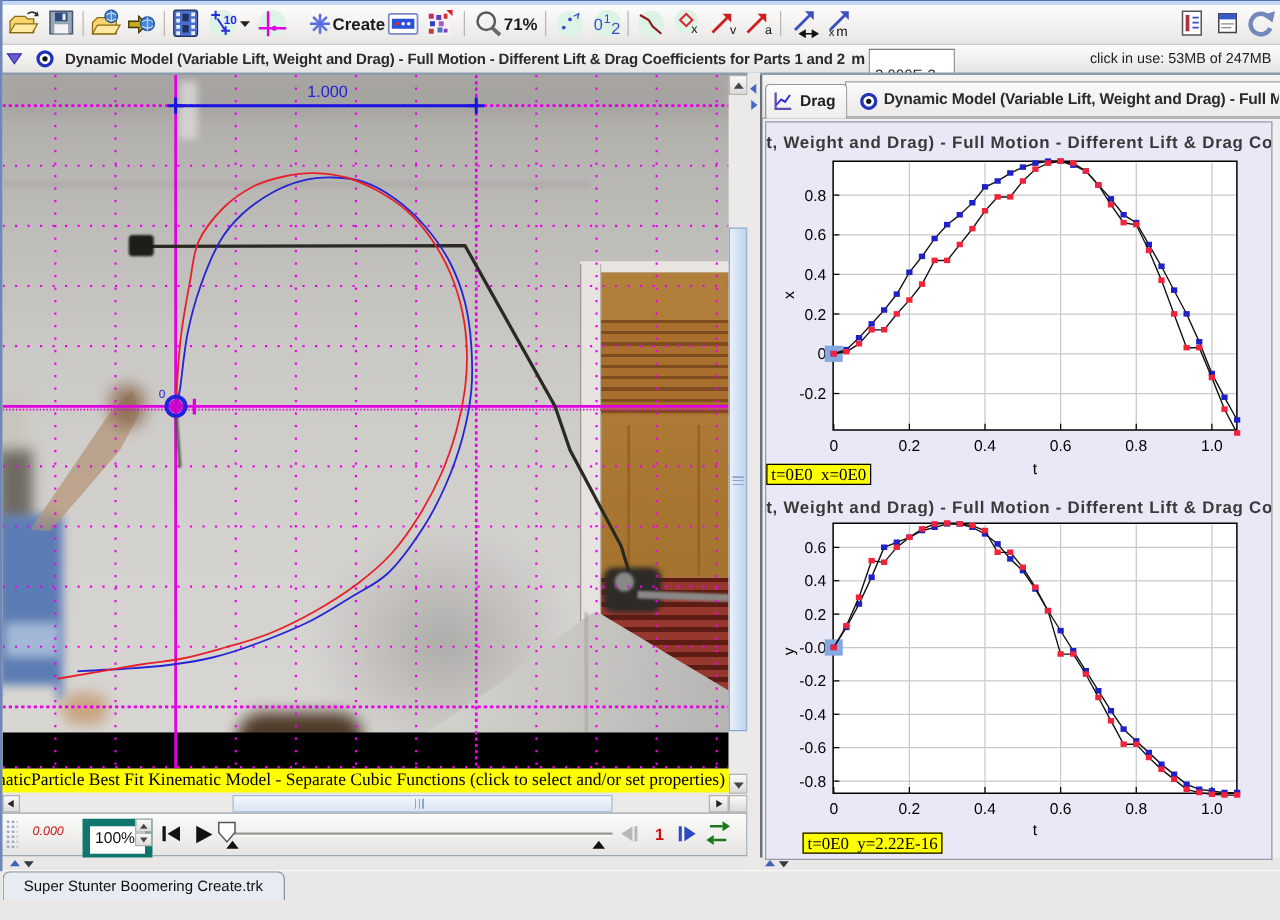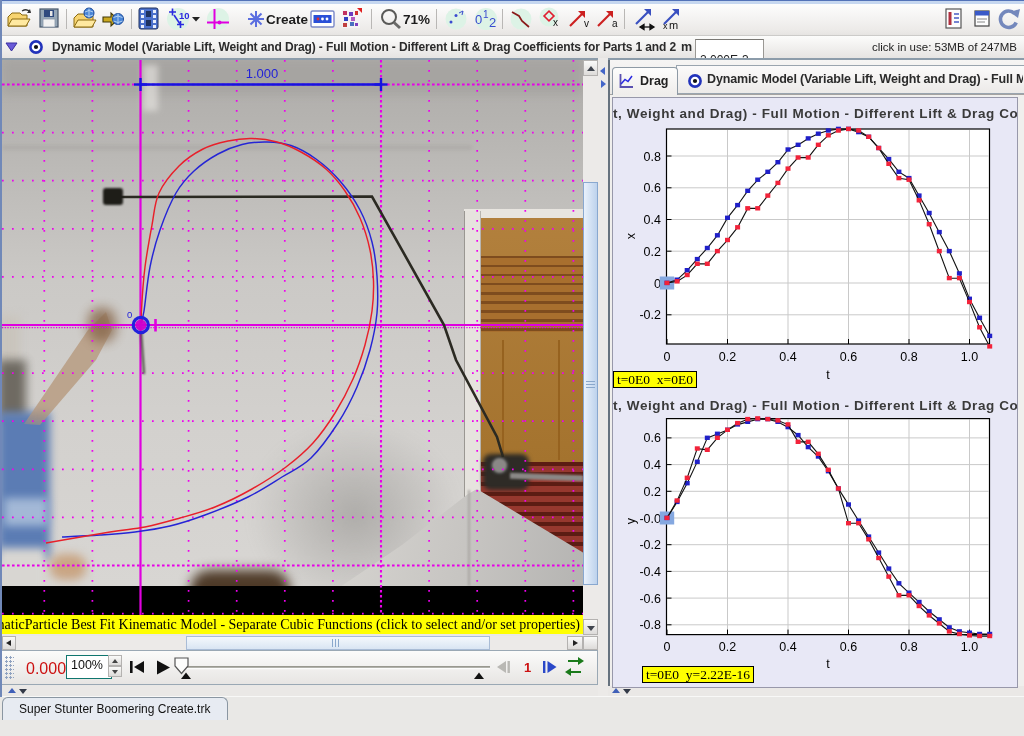--- a/index.html
+++ b/index.html
@@ -349,22 +349,22 @@
 <div class="sbbtn" style="left:2px;top:636px;width:14px;height:14px;"></div>
 <div class="tri" style="left:6px;top:640px;border-top:3.5px solid transparent;border-bottom:3.5px solid transparent;border-right:5px solid #222;"></div>
 <div class="sbtrack" style="left:16px;top:636px;width:551px;height:14px;"></div>
 <div class="sbthumbh" style="left:186px;top:636px;width:304px;height:14px;"></div>
 <div class="abs" style="left:332px;top:639px;width:8px;height:8px;background:repeating-linear-gradient(90deg,#8aa8cc 0 1px,transparent 1px 3px);"></div>
 <div class="sbbtn" style="left:567px;top:636px;width:16px;height:14px;"></div>
 <div class="tri" style="left:573px;top:640px;border-top:3.5px solid transparent;border-bottom:3.5px solid transparent;border-left:5px solid #222;"></div>
 
 <div class="abs" id="ctrlbar"></div>
 <div class="abs dots" style="left:5px;top:656px;width:9px;height:24px;"></div>
-<div class="abs" style="left:26px;top:660px;font-size:16px;color:#cc1111;">0.000</div>
-<div class="abs" style="left:66px;top:655px;width:40px;height:20px;background:#fff;border:1px solid #0f766e;font-size:12.5px;color:#111;padding:2px 0 0 4px;">100%</div>
+<div class="abs" style="left:26px;top:660px;font-size:10px;color:#cc1111;font-style:italic;">0.000</div>
+<div class="abs" style="left:66px;top:655px;width:40px;height:20px;background:#fff;border:6px solid #0f766e;font-size:12.5px;color:#111;padding:2px 0 0 4px;">100%</div>
 <div class="sbbtn" style="left:108px;top:655px;width:14px;height:11px;"></div>
 <div class="tri" style="left:112px;top:659px;border-left:3px solid transparent;border-right:3px solid transparent;border-bottom:4px solid #444;"></div>
 <div class="sbbtn" style="left:108px;top:666px;width:14px;height:11px;"></div>
 <div class="tri" style="left:112px;top:670px;border-left:3px solid transparent;border-right:3px solid transparent;border-top:4px solid #444;"></div>
 <svg class="abs" style="left:126px;top:655px" width="480px" height="28" viewBox="126 655 480 28">
  <rect x="130" y="661" width="2.6" height="12" fill="#111"></rect>
  <path d="M144,661 L144,673 L134,667 Z" fill="#111"></path>
  <path d="M157,660.5 L157,674.5 L170,667.5 Z" fill="#111"></path>
  <line x1="178" y1="667" x2="490" y2="667" stroke="#99988f" stroke-width="2"></line>
  <line x1="178" y1="668.5" x2="490" y2="668.5" stroke="#fcfcfb" stroke-width="1.4"></line>

